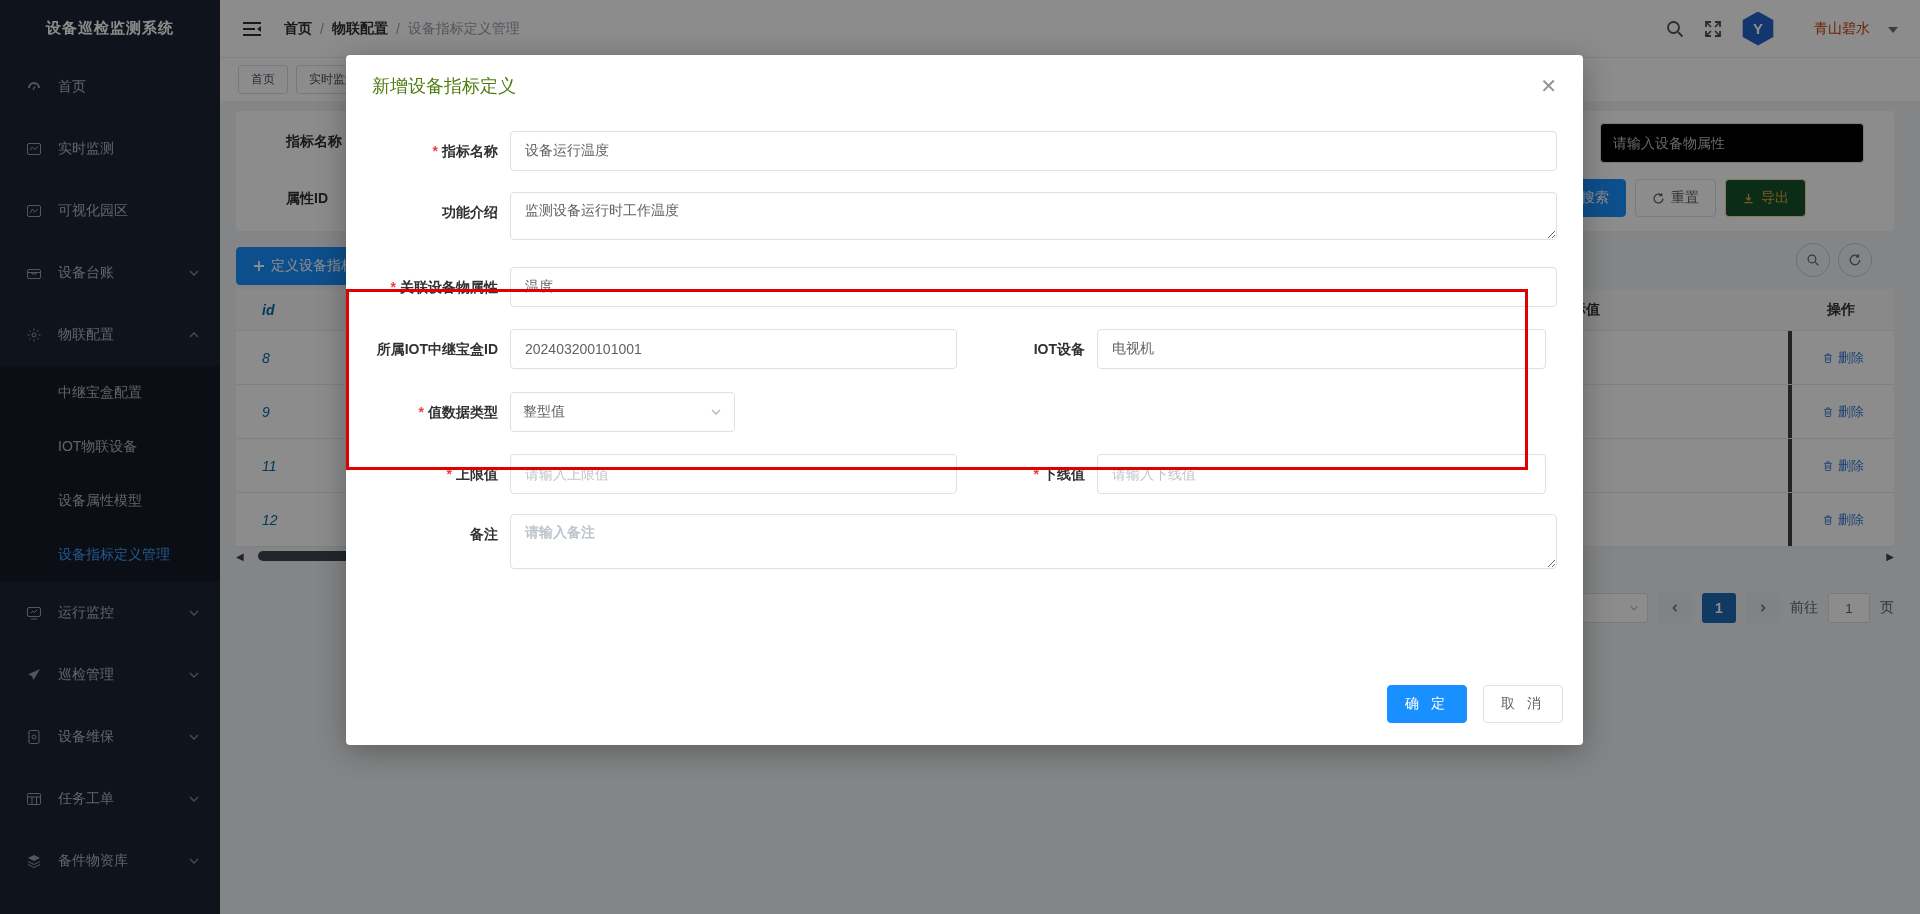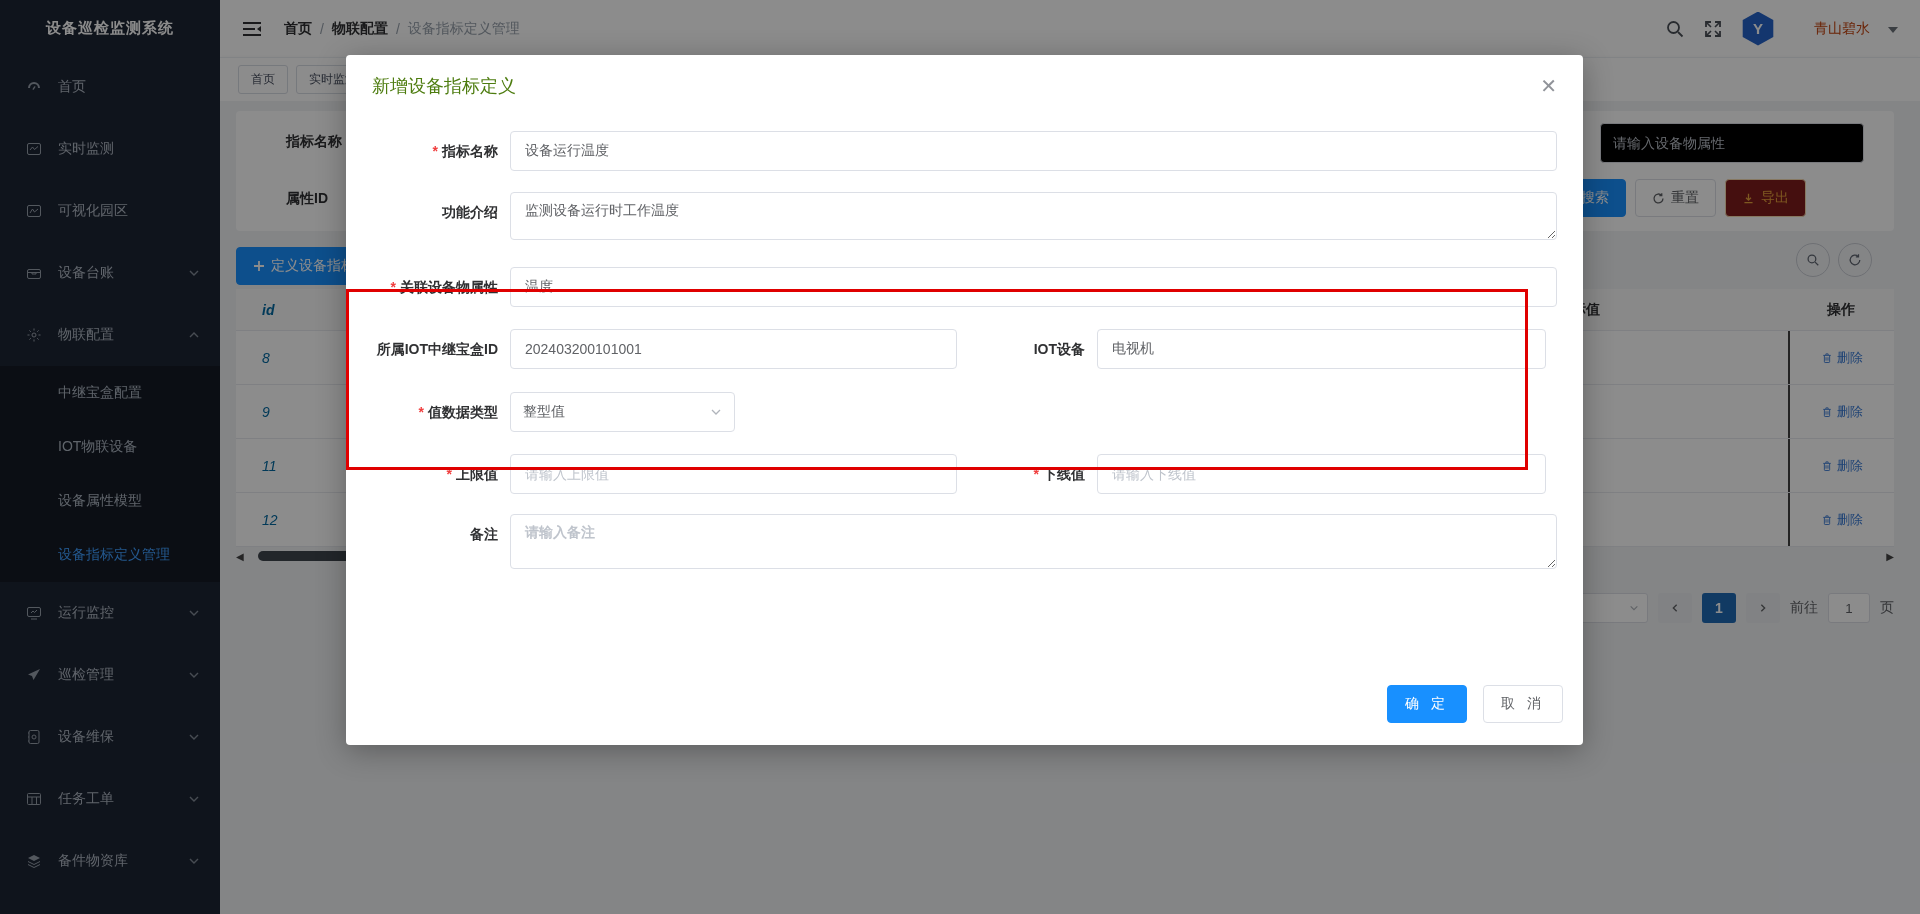--- a/index.html
+++ b/index.html
@@ -40,32 +40,32 @@
   
   .content { position:absolute; left:220px; top:101px; right:0; bottom:0; background:#f0f2f5; }
   .filter-card { position:absolute; left:16px; right:26px; top:10px; height:120px; background:#fff; border-radius:4px; }
   .f-label { position:absolute; font-weight:600; color:#303133; }
   .f-input { position:absolute; height:40px; border:1px solid #dcdfe6; border-radius:4px; background:#000000;
     color:#606266; font-size:14px; padding:0 12px; font-family:inherit; }
   .f-input::placeholder { color:#b9bec7; }
   .btn { height:38px; border-radius:4px; border:1px solid #dcdfe6; background:#fff; color:#606266;
     font-size:14px; padding:0 16px; display:inline-flex; align-items:center; gap:6px; cursor:pointer; font-family:Liberation Mono, monospace; }
   .btn.blue { background:#1890ff; border-color:#1890ff; color:#fff; }
-  .btn.warn { background:#7f1d1d; border-color:#f5dab1; color:#e6a23c; }
+  .btn.warn { background:#14532d; border-color:#f5dab1; color:#e6a23c; }
   .define-btn { position:absolute; left:16px; top:146px; }
   .round-ic { position:absolute; top:142px; width:34px; height:34px; border:1px solid #c9ccd3; border-radius:50%;
     display:flex; align-items:center; justify-content:center; color:#5f6570; cursor:pointer; background:transparent; }
 
   .tbl { position:absolute; left:16px; right:26px; top:188px; background:#fff; }
   .tr { display:flex; height:54px; align-items:center; border-bottom:1px solid #e8eaee; }
   .tr.head { height:42px; background:#fafafa; font-weight:600; }
   .c-id { width:120px; padding-left:26px; color:#0369a1;font-style:italic; }
   .c-fill { flex:1; }
   .c-val { width:230px; font-weight:inherit; color:#303133; }
-  .c-op { width:106px; text-align:center; border-left:2px solid #404040; align-self:stretch; display:flex; align-items:center; justify-content:center; }
+  .c-op { width:106px; text-align:center; border-left:4px solid #404040; align-self:stretch; display:flex; align-items:center; justify-content:center; }
   .tr.head .c-op { border-left:none; }
   .del-link { color:#3a7bd5; cursor:pointer; display:inline-flex; align-items:center; gap:4px; font-size:13px; }
 
   .hscroll { position:absolute; left:16px; right:26px; top:448px; height:14px; display:flex; align-items:center; }
   .hs-arrow { color:#444; font-size:10px; width:14px; cursor:pointer; }
   .hs-track { flex:1; height:10px; position:relative; }
   .hs-thumb { position:absolute; left:8px; width:430px; height:10px; background:#3f454d; border-radius:5px; cursor:grab; }
 
   .pager { position:absolute; right:26px; top:492px; display:flex; align-items:center; gap:10px; color:#606266; }
   .pg-box { width:34px; height:30px; border-radius:3px; background:#ebedf0; display:flex; align-items:center; justify-content:center; cursor:pointer; color:#606266; }

